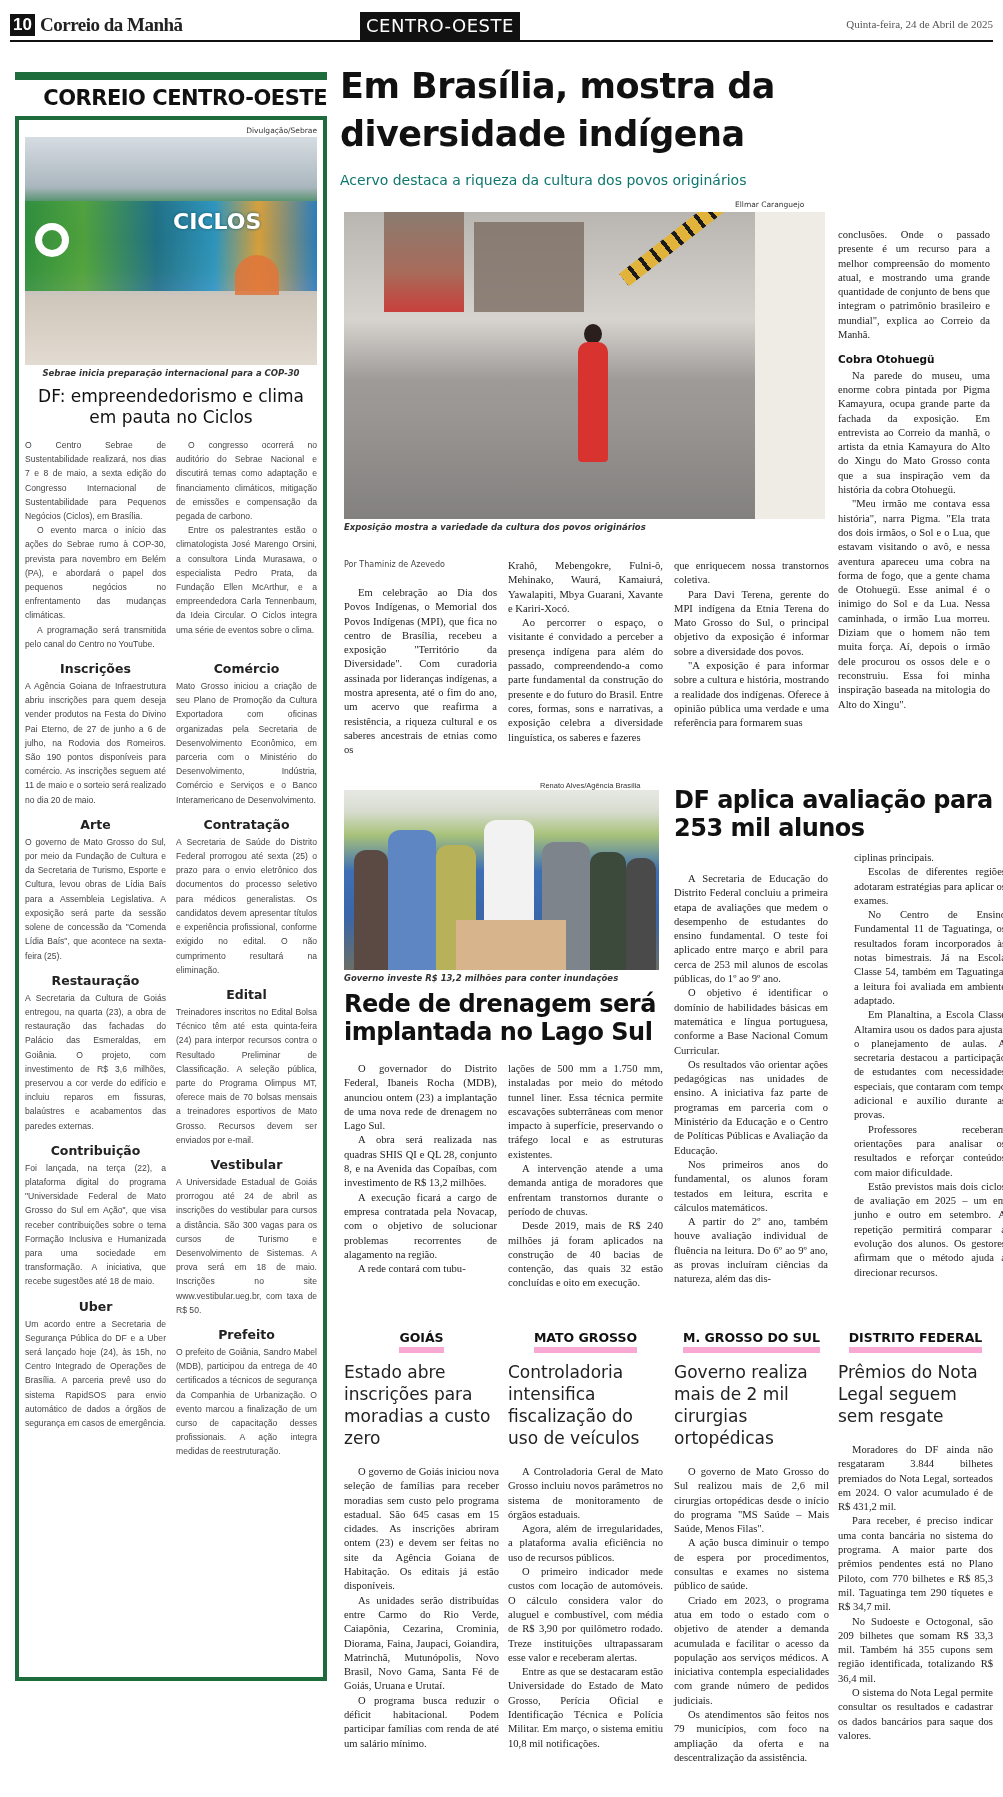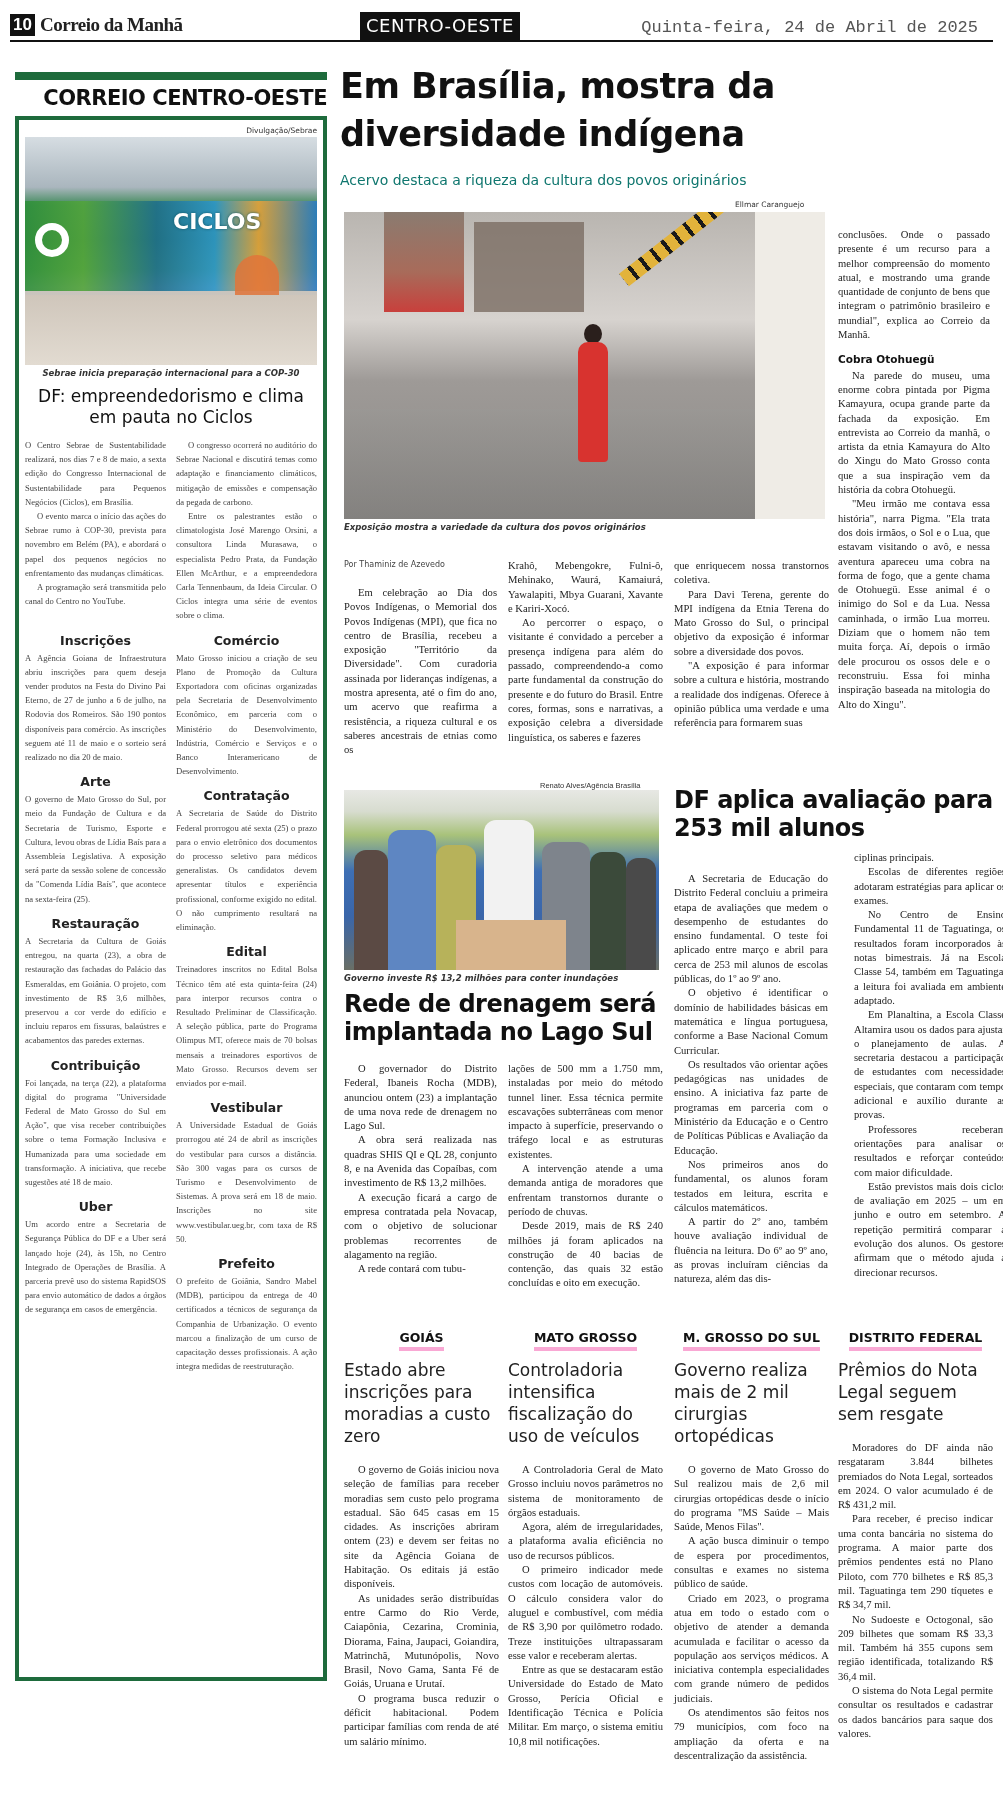--- a/index.html
+++ b/index.html
@@ -4,40 +4,40 @@
 <style>
   * { box-sizing: border-box; margin: 0; padding: 0; }
   html, body { width: 1003px; height: 1797px; background: #ffffff; overflow: hidden; }
   body { position: relative; font-family: "Liberation Serif", serif; color: #222; }
 
   
   #hdr { position: absolute; left: 10px; top: 12px; width: 983px; height: 30px; border-bottom: 2px solid #111; }
   #pagenum { position: absolute; left: 0; top: 2px; background: #111; color: #fff; font-family: "Liberation Sans", sans-serif; font-weight: bold; font-size: 17px; padding: 0 3px; line-height: 22px; }
   #paper-name { position: absolute; left: 30px; top: 0px; font-family: "Liberation Serif", serif; font-size: 19px; font-weight: bold; letter-spacing: -0.5px; line-height: 26px; }
   #section-tag { position: absolute; left: 350px; top: 0; background: #111; color: #fff; font-family: "DejaVu Sans", sans-serif; font-size: 18px; padding: 0 6px; line-height: 28px; letter-spacing: 0.5px; }
-  #date { position: absolute; right: 15px; top: 6px; font-family: Liberation Mono, monospace; font-size: 17px; color: #555; }
+  #date { position: absolute; right: 0; top: 6px; font-family: Liberation Serif, serif; font-size: 11px; color: #555; }
 
   
   #sidebar { position: absolute; left: 15px; top: 72px; width: 312px; }
   #sidebar-topbar { height: 8px; background: #1e6b3c; }
   #sidebar-title { font-family: "DejaVu Sans", sans-serif; font-weight: bold; font-size: 21px; text-align: right; color: #111; padding: 6px 0 6px 0; letter-spacing: -0.5px; }
   #sidebar-box { border: 4px solid #1e6b3c; border-top-width: 4px; padding: 6px 6px 10px 6px; height: 1565px; }
   #sb-credit { text-align: right; font-family: "DejaVu Sans", sans-serif; font-size: 7.5px; color: #333; margin-bottom: 2px; }
   #sb-photo { height: 228px; position: relative; overflow: hidden;
     background: linear-gradient(180deg, #d6dde2 0%, #aab6be 22%, #3f8a5a 30%, #2f7a3d 45%, #5ea34a 58%, #c8c3bc 66%, #d9d2c8 100%); }
   #sb-photo .band { position:absolute; left:0; right:0; top:64px; height:90px; background: linear-gradient(90deg, #2f8f3c 0%, #52a43c 20%, #1f6f8c 45%, #2d96c8 65%, #e6a23a 80%, #2b7cc4 100%); opacity: .9; }
   #sb-photo .logo { position:absolute; left:148px; top:72px; color:#fff; font-family:"DejaVu Sans",sans-serif; font-weight:bold; font-size:22px; text-shadow:0 0 3px #156; }
   #sb-photo .ring { position:absolute; left:10px; top:86px; width:34px; height:34px; border:7px solid #fff; border-radius:50%; }
   #sb-photo .arch { position:absolute; left:210px; top:118px; width:44px; height:60px; border-radius:22px 22px 0 0; background:#e0743a; opacity:.85; }
   #sb-photo .floor { position:absolute; left:0; right:0; bottom:0; height:70px; background: linear-gradient(180deg,#cfc6bb,#e2dbd1); }
   #sb-caption { font-family: "DejaVu Sans", sans-serif; font-style: italic; font-weight: bold; font-size: 8.5px; color: #333; text-align: center; margin: 3px 0 8px; }
   #sb-headline { font-family: "DejaVu Sans", sans-serif; font-size: 17px; line-height: 21px; text-align: center; color: #111; margin-bottom: 10px; }
   .sb-cols { display: flex; gap: 10px; }
   .sb-col { flex: 1; }
-  .sb-text { font-family: Liberation Serif, serif; font-size: 8.6px; line-height: 14.2px; color: #444; text-align: justify; hyphens: auto; }
+  .sb-text { font-family: Liberation Sans, sans-serif; font-size: 8.6px; line-height: 14.2px; color: #444; text-align: justify; hyphens: auto; }
   .sb-text p { text-indent: 12px; }
   .sb-text p.noind { text-indent: 0; }
   .sb-sub { font-family: "DejaVu Sans", sans-serif; font-size: 12.5px; font-weight: bold; text-align: center; color: #222; margin: 10px 0 3px; }
 
   
   #main-title { position: absolute; left: 340px; top: 62px; width: 650px; font-family: "DejaVu Sans", sans-serif; font-size: 35px; line-height: 48px; color: #111; letter-spacing: -0.5px; }
   #main-sub { position: absolute; left: 340px; top: 172px; font-family: "DejaVu Sans", sans-serif; font-size: 14px; color: #0f766e; }
   #main-credit { position: absolute; left: 735px; top: 200px; font-family: "DejaVu Sans", sans-serif; font-size: 7.5px; color: #333; }
   #main-photo { position: absolute; left: 344px; top: 212px; width: 481px; height: 307px; overflow: hidden;
     background: linear-gradient(180deg, #b9b5b0 0%, #d7d3cf 35%, #9e9a97 55%, #8b8986 100%); }
@@ -72,21 +72,21 @@
   #dr-col1 { position: absolute; left: 344px; top: 1062px; width: 153px; }
   #dr-col2 { position: absolute; left: 508px; top: 1062px; width: 155px; }
 
   
   #df-title { position: absolute; left: 674px; top: 786px; width: 320px; font-family: "DejaVu Sans", sans-serif; font-size: 24px; line-height: 28px; color: #111; letter-spacing: -0.5px; }
   #df-col1 { position: absolute; left: 674px; top: 872px; width: 154px; }
   #df-col2 { position: absolute; left: 838px; top: 851px; width: 152px; margin-left: 16px; }
 
   
   .reg { position: absolute; top: 1330px; width: 155px; }
-  .reg-label { font-family: "DejaVu Sans", sans-serif; font-weight: bold; font-size: 12.5px; color: #111; text-align: center; padding-bottom: 2px; border-bottom: 4px solid #f9a8d4; display: block; margin: 0 auto 8px; width: fit-content; }
+  .reg-label { font-family: "DejaVu Sans", sans-serif; font-weight: bold; font-size: 12.5px; color: #111; text-align: center; padding-bottom: 2px; border-bottom: 6px solid #f9a8d4; display: block; margin: 0 auto 8px; width: fit-content; }
   .reg-title { font-family: "DejaVu Sans", sans-serif; font-size: 17px; line-height: 22px; color: #222; margin-bottom: 16px; }
 </style>
 </head>
 <body>
 
 <div id="hdr">
   <span id="pagenum">10</span>
   <span id="paper-name">Correio da Manhã</span>
   <span id="section-tag">CENTRO-OESTE</span>
   <span id="date">Quinta-feira, 24 de Abril de 2025</span>

